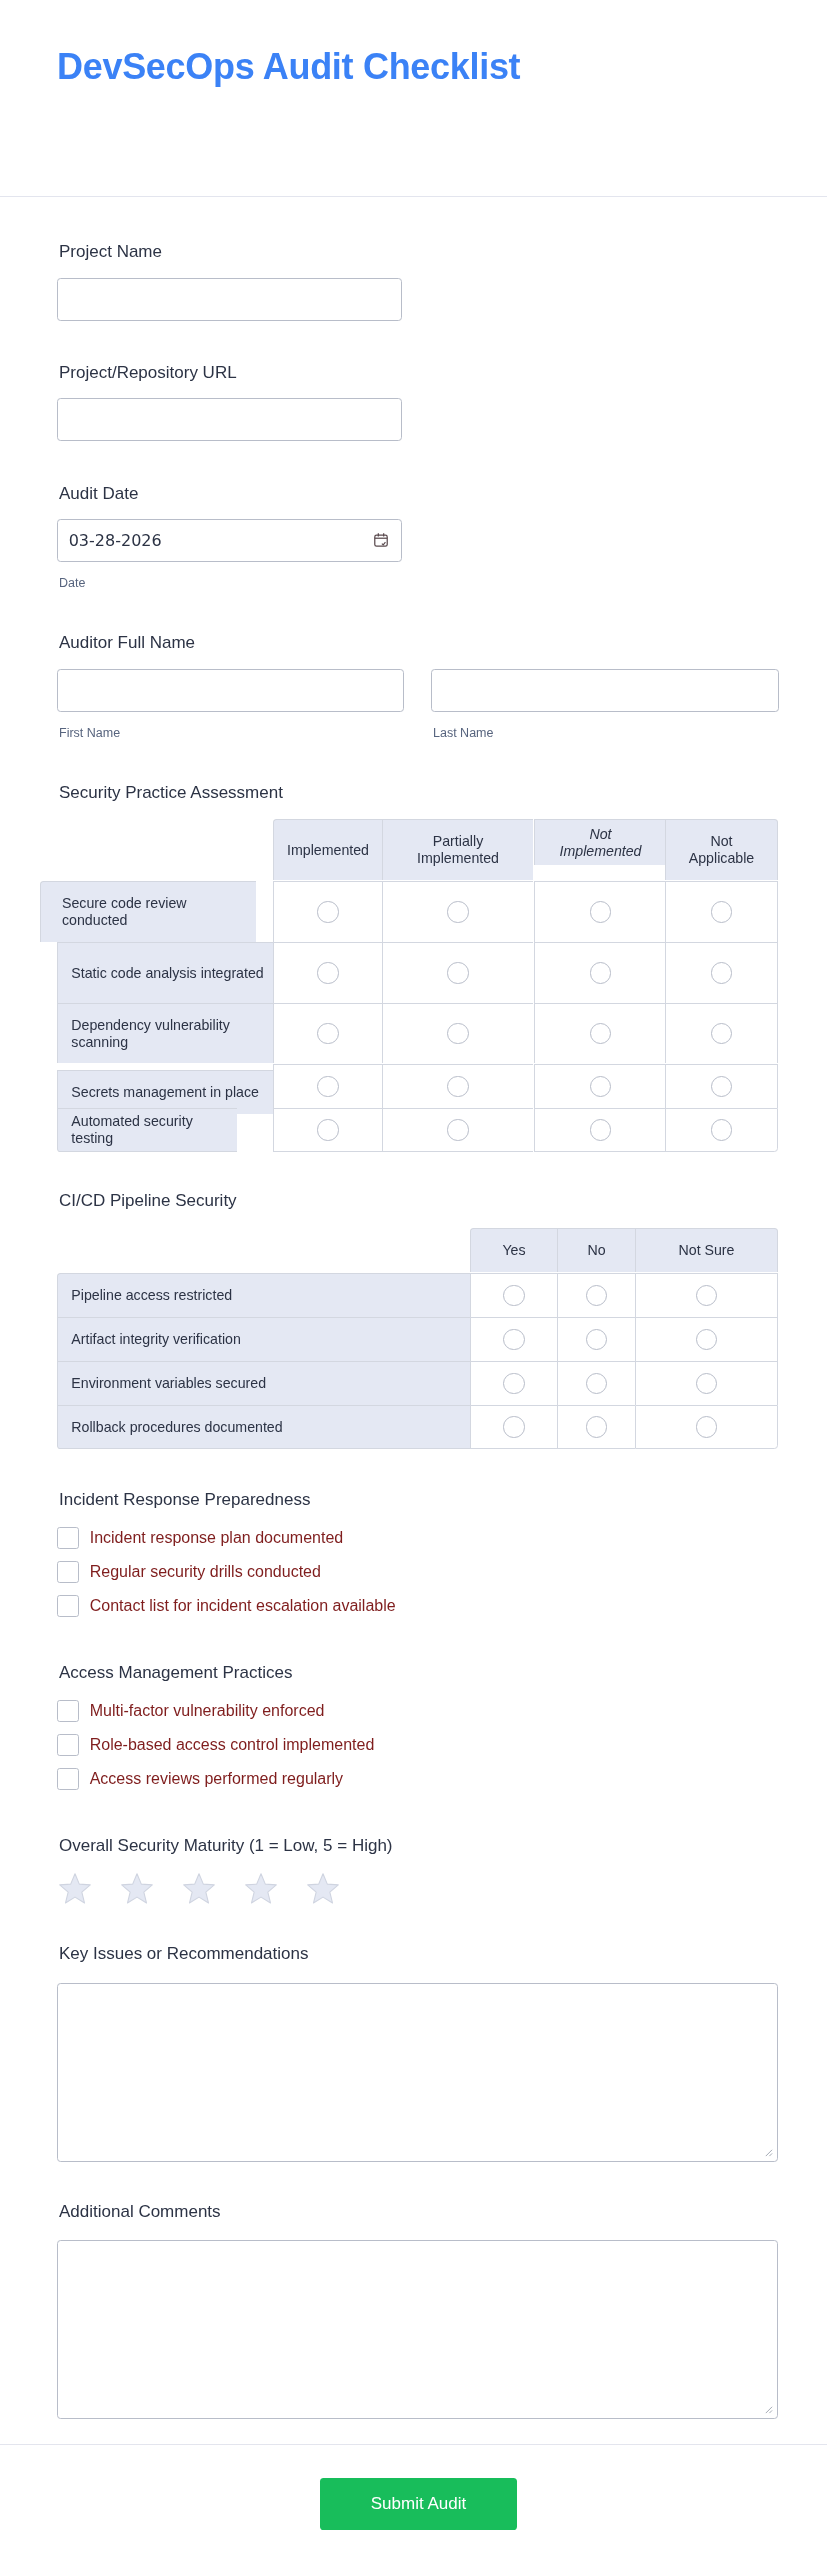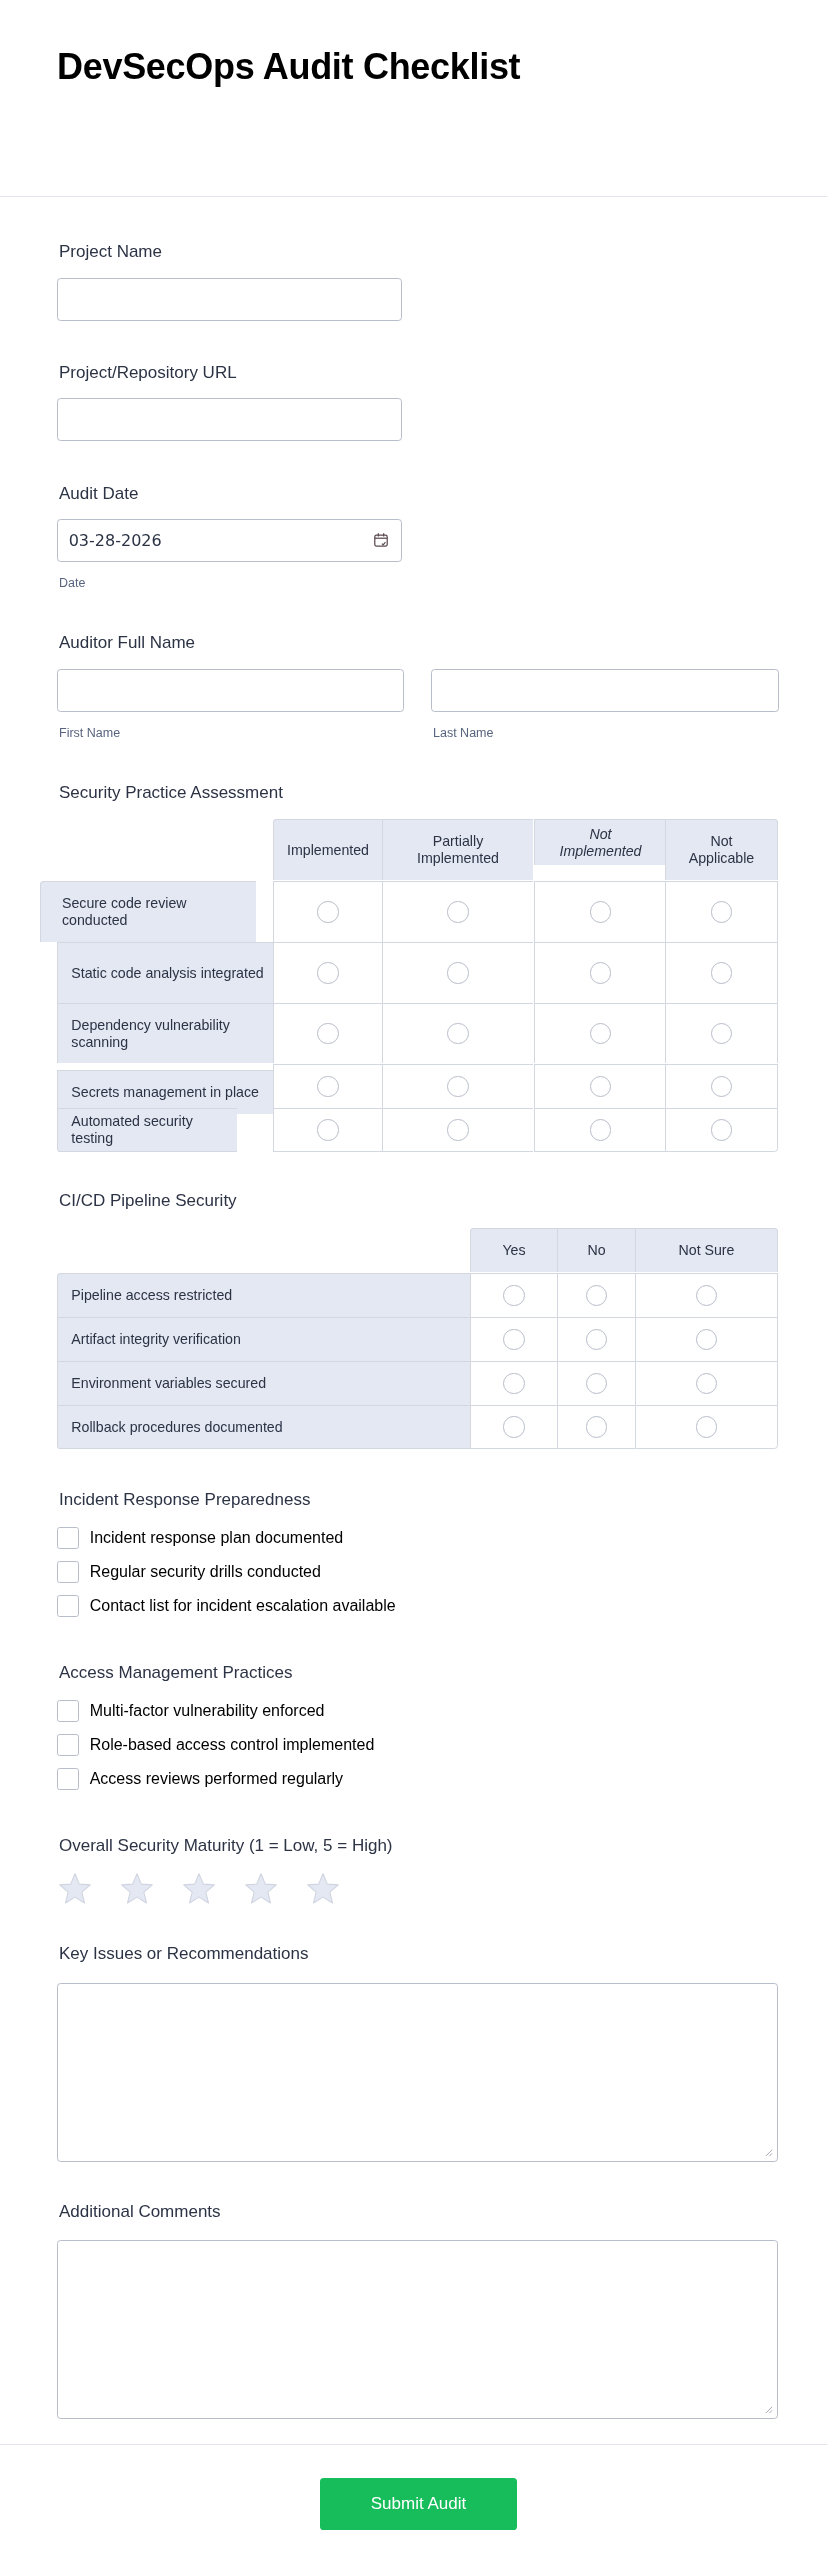--- a/index.html
+++ b/index.html
@@ -1,35 +1,35 @@
 <!DOCTYPE html>
 <html style="font-size:14.2px"><head>
 <meta charset="utf-8">
 <style>
   * { box-sizing: border-box; margin: 0; padding: 0; }
   html, body { width: 827px; background: #ffffff; }
   body { font-family: "Liberation Sans", "DejaVu Sans", sans-serif; color: #2c3345; position: relative; height: 2576px; overflow: hidden; }
 
   .header { position: absolute; left: 0; top: 0; width: 827px; height: 197px; border-bottom: 1.8px solid #e3e5ee; }
-  .title { position: absolute; left: 57px; top: 46px; font-size: 36px; font-weight: 700; color: #000000; letter-spacing: -0.3px; }
+  .title { position: absolute; left: 57px; top: 46px; font-size: 36px; font-weight: 700; color: #3b82f6; letter-spacing: -0.3px; }
   .desc { position: absolute; left: 57px; top: 94px; width: 676px; font-size: 16px; line-height: 28.5px; color: #57647e; }
 
   .label { position: absolute; left: 59px; font-size: 17px; color: #2c3345; }
   .sublabel { position: absolute; font-size: 12.5px; color: #57647e; }
 
   .input { position: absolute; height: 43px; border: 0.9px solid #b8bdc9; border-radius: 3.6px; background: #fff; font-family: "DejaVu Sans", sans-serif; font-size: 16px; color: #2c3345; padding: 0 10.7px; line-height: 41px; }
   .cal-icon { position: absolute; right: 12.5px; top: 11.6px; width: 16px; height: 16px; }
   .cell { position: absolute; display: flex; align-items: center; justify-content: center; text-align: center; border-color: #d3d7e0; border-style: solid; border-width: 0; line-height: 17px; }
   .hcell { background: #e4e8f3; }
   .rlabel { background: #e4e8f3; justify-content: flex-start; text-align: left; padding-left: 13.3px; padding-right: 9px; }
   .radio { width: 21.3px; height: 21.3px; border-radius: 50%; border: 0.9px solid #b8bdc9; background: #fff; }
 
   .cb-row { position: absolute; left: 57px; display: flex; align-items: center; height: 23px; }
   .checkbox { width: 22px; height: 22px; border: 0.9px solid #b8bdc9; border-radius: 2.7px; background: #fff; margin-right: 10.7px; }
-  .cb-label { font-size: 16px; color: #000000; }
+  .cb-label { font-size: 16px; color: #7f1d1d; }
 
   .stars { position: absolute; left: 57px; top: 1871px; display: flex; }
   .star { width: 36px; height: 36px; margin-right: 26px; }
 
   .textarea { position: absolute; left: 57px; width: 721px; height: 179px; border: 0.9px solid #b8bdc9; border-radius: 3.6px; background: #fff; }
   .resize-icon { position: absolute; right: 3.6px; bottom: 3.6px; width: 9px; height: 9px; }
 
   .footer-line { position: absolute; left: 0; top: 2444px; width: 827px; height: 0.9px; background: #e3e5ee; }
   .submit { position: absolute; left: 320px; top: 2478px; width: 197px; height: 52px; background: #18bd5b; border: none; border-radius: 3.6px; color: #ffffff; font-size: 17px; font-family: "Liberation Sans", sans-serif; cursor: pointer; }
 </style>

